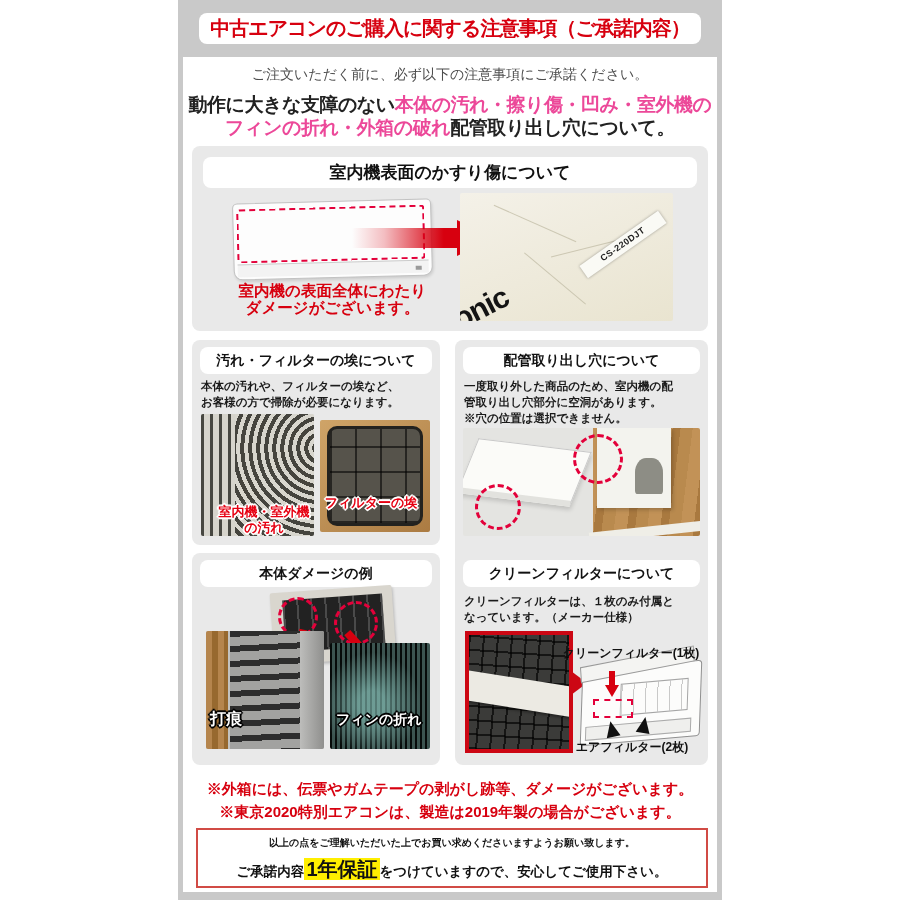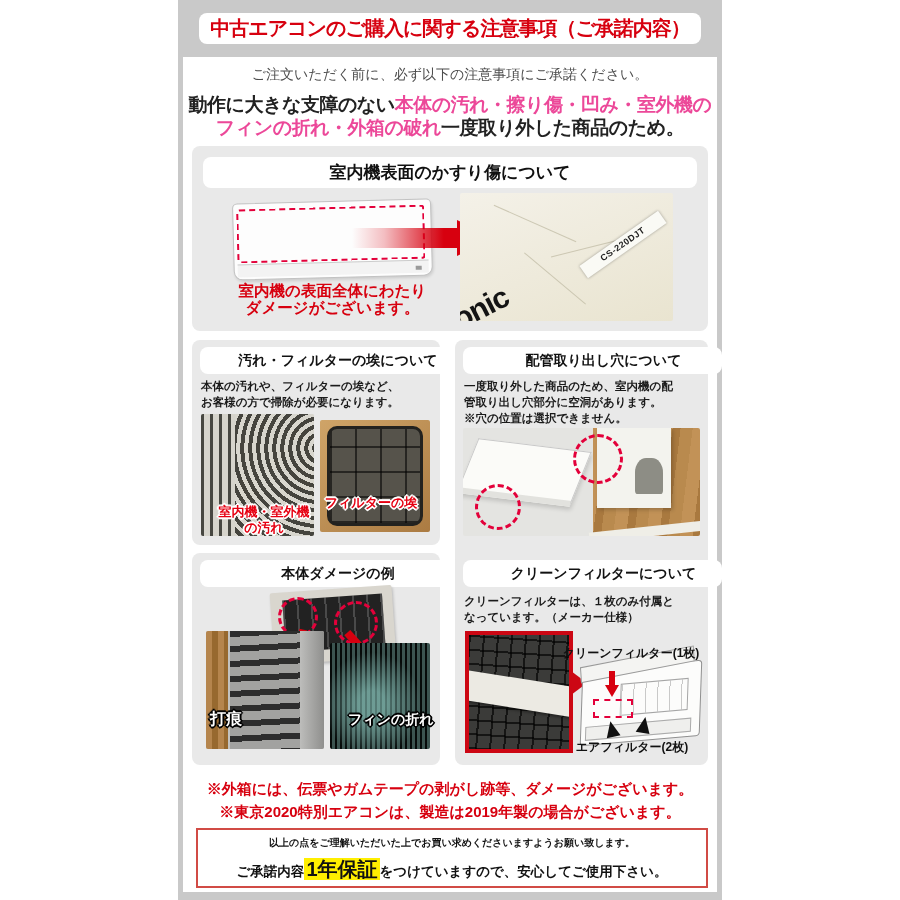--- a/index.html
+++ b/index.html
@@ -19,21 +19,21 @@
   .red{color:#ec4899;}
   
   .card{background:#e9e9e9;border-radius:8px;}
   .card-h{background:#ffffff;border-radius:8px;text-align:center;font-weight:bold;color:#111;}
   .card1{left:192px;top:146px;width:516px;height:185px;}
   .card1 .card-h{left:11px;top:11px;width:494px;height:31px;line-height:31px;font-size:17px;}
   .card2{left:192px;top:340px;width:248px;height:205px;}
   .card3{left:455px;top:340px;width:253px;height:248px;}
   .card4{left:192px;top:553px;width:248px;height:212px;}
   .card5{left:455px;top:553px;width:253px;height:212px;}
-  .small-h{left:8px;top:7px;height:27px;line-height:27px;font-size:14px;padding-left:22px;}
+  .small-h{left:8px;top:7px;height:27px;line-height:27px;font-size:14px;}
   .card2 .small-h{width:232px;} .card3 .small-h{width:237px;}
   .card4 .small-h{width:232px;} .card5 .small-h{width:237px;}
   .body-text{font-weight:bold;font-size:11.5px;line-height:15.5px;color:#1a1a1a;}
   
   .ac-illu-wrap{left:41px;top:55px;width:200px;height:80px;transform:rotate(-1.5deg);}
   .ac-body{left:0;top:0;width:197px;height:75px;background:#fdfdfd;border:1px solid #c2c2c2;border-radius:5px 5px 9px 9px;box-shadow:1px 2px 3px rgba(0,0,0,0.12);}
   .ac-vent{left:3px;right:3px;bottom:2px;height:12px;border-top:1px solid #cccccc;background:#f3f3f3;}
   .ac-dot{right:10px;bottom:5px;width:6px;height:4px;background:#9a9a9a;}
   .dash-rect{left:4px;top:6px;width:184px;height:50px;border:2px dashed #e3003a;border-radius:3px;}
   .arrow-tail{left:160px;top:82px;width:108px;height:20px;background:linear-gradient(90deg,rgba(215,0,15,0) 0%,rgba(215,0,15,0.25) 30%,#d7000f 85%);}
@@ -73,21 +73,21 @@
   .bl-wood{left:0;top:0;width:22px;height:100%;background:repeating-linear-gradient(90deg,#b5854d 0 6px,#97692f 6px 12px);}
   .bl-louver{left:24px;top:0;width:70px;height:100%;background:repeating-linear-gradient(177deg,#2d2d2d 0 6px,#a2a2a0 6px 15px);}
   .bl-side{left:94px;top:0;width:24px;height:100%;background:linear-gradient(90deg,#bdbdbb,#8f8f8d);}
   .photoBR{left:138px;top:90px;width:100px;height:106px;border-radius:2px;overflow:hidden;
     background:repeating-linear-gradient(90deg,#060a09 0 2px,#3c5450 2px 5px);}
   .br-spot{left:0;top:0;width:100%;height:100%;background:radial-gradient(ellipse at 42% 58%,rgba(150,215,205,0.55) 0 16%,rgba(150,215,205,0) 60%);}
   .red-arrow{width:16px;height:44px;}
   .red-arrow .shaft{left:4px;top:0;width:8px;height:26px;background:#d7000f;}
   .red-arrow .head{left:0;top:24px;width:0;height:0;border-top:16px solid #d7000f;border-left:8px solid transparent;border-right:8px solid transparent;}
   .label-dent{left:18px;top:156px;font-weight:bold;font-size:16px;}
-  .label-fin{left:144px;top:158px;font-weight:bold;font-size:14px;padding-left:12px;}
+  .label-fin{left:144px;top:158px;font-weight:bold;font-size:14px;}
   
   .photo5{left:10px;top:78px;width:100px;height:114px;border:4px solid #cc0714;overflow:hidden;
     background:#3b3b39;background-image:repeating-linear-gradient(4deg,rgba(0,0,0,0.65) 0 2px,transparent 2px 14px),repeating-linear-gradient(94deg,rgba(0,0,0,0.65) 0 2px,transparent 2px 14px);}
   .white-strip{left:-12px;top:44px;width:130px;height:30px;background:#eceae3;transform:rotate(9deg);box-shadow:0 2px 3px rgba(0,0,0,0.4);}
   .callout-tri{left:116px;top:118px;width:0;height:0;border-top:12px solid transparent;border-bottom:12px solid transparent;border-left:16px solid #cc0714;}
   .illu5{left:126px;top:112px;width:118px;height:74px;background:#fcfcfb;border:1.5px solid #8f8f8f;transform:skewY(-7deg) rotate(2deg);border-radius:4px;}
   .illu5 .lid{left:-3px;top:-10px;width:112px;height:14px;background:#f4f4f2;border:1px solid #9a9a9a;transform:rotate(-6deg);}
   .illu5 .grid1{left:38px;top:16px;width:66px;height:30px;border:1px solid #a5a5a5;background:repeating-linear-gradient(90deg,rgba(150,150,150,0.5) 0 1px,transparent 1px 12px);}
   .illu5 .base{left:4px;bottom:4px;width:104px;height:12px;border:1px solid #ababab;background:#efefed;}
   .dash-rect5{left:138px;top:146px;width:36px;height:15px;border:2px dashed #e3003a;background:rgba(255,255,255,0.25);}
@@ -109,21 +109,21 @@
 <body>
 
 <div id="canvas">
   <div class="abs frame"></div>
   <div class="abs inner"></div>
 
   <div class="abs title-box">中古エアコンのご購入に関する注意事項（ご承諾内容）</div>
 
   <div class="abs lead">ご注文いただく前に、必ず以下の注意事項にご承諾ください。</div>
   <div class="abs statement st1"><span>動作に大きな支障のない</span><span class="red">本体の汚れ・擦り傷・凹み・室外機の</span></div>
-  <div class="abs statement st2"><span class="red">フィンの折れ・外箱の破れ</span><span>一度取り外した商品のため。</span></div>
+  <div class="abs statement st2"><span class="red">フィンの折れ・外箱の破れ</span><span>配管取り出し穴について。</span></div>
 
   <div class="abs card card1">
     <div class="abs card-h">室内機表面のかすり傷について</div>
     <div class="abs ac-illu-wrap">
       <div class="abs ac-body">
         <div class="abs ac-vent"></div>
         <div class="abs ac-dot"></div>
       </div>
       <div class="abs dash-rect"></div>
     </div>

